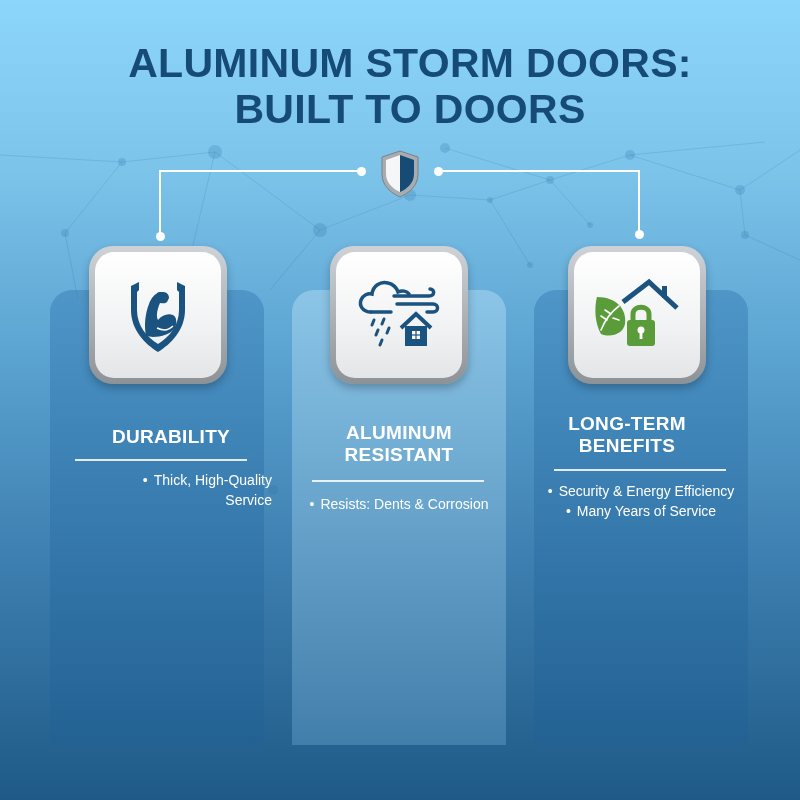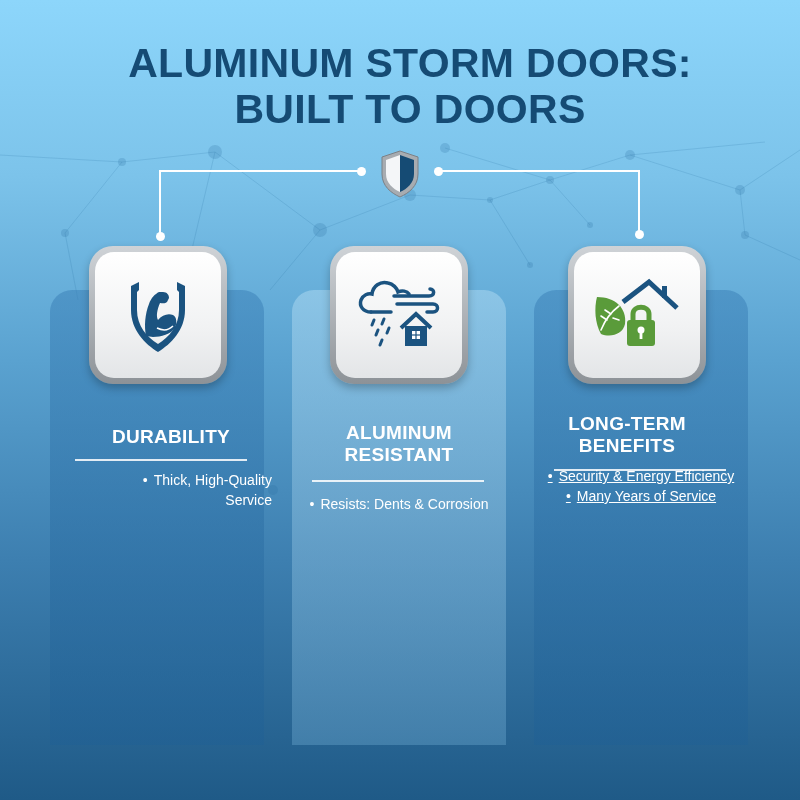--- a/index.html
+++ b/index.html
@@ -171,16 +171,16 @@
       <circle cx="54" cy="60" r="3.5" fill="#ffffff"></circle>
       <rect x="52.6" y="61" width="2.8" height="8" fill="#ffffff"></rect>
     </svg>
   </div>
 </div>
 <div class="heading" style="left:534px; top:413px; width:186px;">
   <div>LONG-TERM</div>
   <div>BENEFITS</div>
 </div>
 <div class="rule" style="left:554px; top:469px; width:172px;"></div>
-<div class="bullets" style="left:534px; top:466px; width:214px;text-decoration:underline;">
+<div class="bullets" style="left:534px; top:481px; width:214px;">
   <div class="b">Security &amp; Energy Efficiency</div>
   <div class="b">Many Years of Service</div>
 </div>
 
 </body></html>

